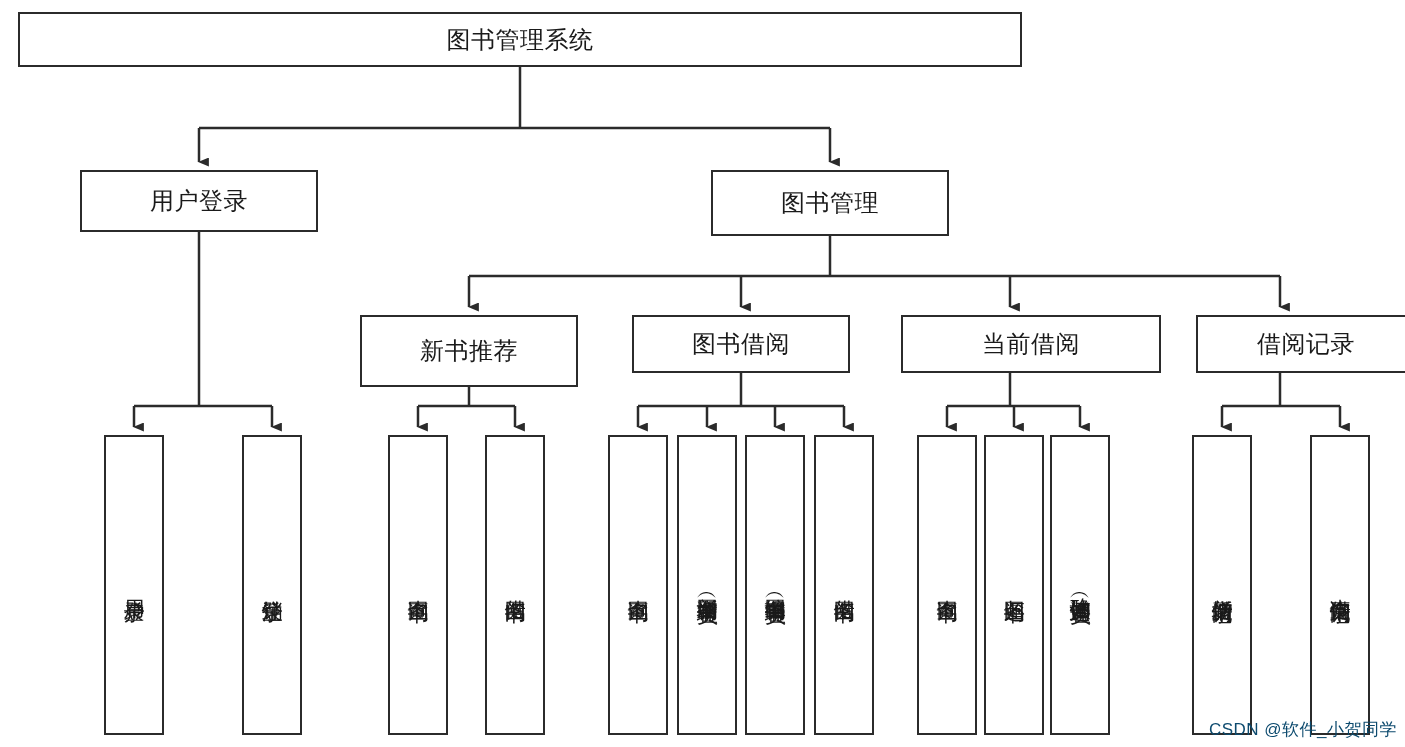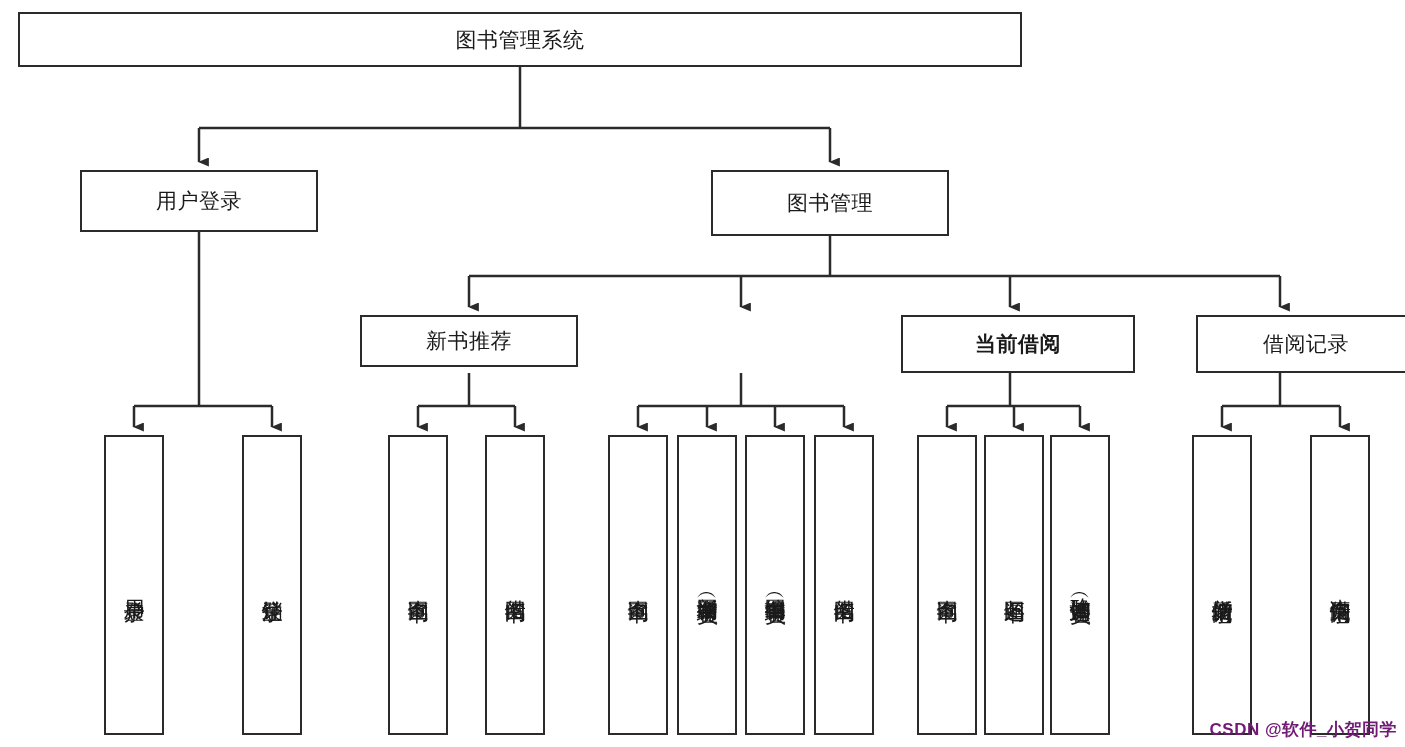--- a/index.html
+++ b/index.html
@@ -29,41 +29,40 @@
     position: absolute;
     box-sizing: border-box;
     background: #ffffff;
     border: 2.5px solid #2b2b2b;
     display: flex;
     align-items: center;
     justify-content: center;
     color: #1a1a1a;
   }
   .node.horiz {
-    font-size: 21px;
+    font-size: 24px;
     letter-spacing: 0.5px;
   }
   .node.vert {
     writing-mode: vertical-rl;
     text-orientation: upright;
     font-size: 21px;
     line-height: 1.08;
     letter-spacing: 1px;
     padding: 4px 0;
     white-space: nowrap;
   }
   .watermark {
     position: absolute;
     right: 8px;
     bottom: 6px;
     font-size: 17px;
-    color: #701a75;
+    color: #0c4a6e;
     letter-spacing: 0.5px;
     white-space: nowrap;
-    font-weight: bold;
   }
 </style>
 </head>
 <body>
 
 <div id="canvas">
 
   <svg class="connectors" viewBox="0 0 1405 747" xmlns="http://www.w3.org/2000/svg">
     <defs>
       <marker id="arrow" viewBox="0 0 10 12" refX="5" refY="11" markerWidth="9" markerHeight="11" orient="auto-start-reverse" markerUnits="userSpaceOnUse">
@@ -113,22 +112,23 @@
       <path d="M 1222 406 L 1222 427" marker-end="url(#arrow)"></path>
       <path d="M 1340 406 L 1340 427" marker-end="url(#arrow)"></path>
     </g>
   </svg>
 
   <div class="node horiz" style="left: 18px; top: 12px; width: 1004px; height: 55px;">图书管理系统</div>
 
   <div class="node horiz" style="left: 80px; top: 170px; width: 238px; height: 62px;">用户登录</div>
   <div class="node horiz" style="left: 711px; top: 170px; width: 238px; height: 66px;">图书管理</div>
 
-  <div class="node horiz" style="left: 360px; top: 315px; width: 218px; height: 52px;">新书推荐</div>
-  <div class="node horiz" style="left: 901px; top: 315px; width: 234px; height: 58px; font-weight: bold;">当前借阅</div>
+  <div class="node horiz" style="left: 360px; top: 315px; width: 218px; height: 72px;">新书推荐</div>
+  <div class="node horiz" style="left: 632px; top: 315px; width: 218px; height: 58px;">图书借阅</div>
+  <div class="node horiz" style="left: 901px; top: 315px; width: 260px; height: 58px;">当前借阅</div>
   <div class="node horiz" style="left: 1170px; top: 315px; width: 220px; height: 58px; margin-left: 26px;">借阅记录</div>
 
   <div class="node vert" style="left: 104px; top: 435px; width: 60px; height: 300px;">用户登录</div>
   <div class="node vert" style="left: 242px; top: 435px; width: 60px; height: 300px;">注销登录</div>
   <div class="node vert" style="left: 388px; top: 435px; width: 60px; height: 300px;">查询图书</div>
   <div class="node vert" style="left: 485px; top: 435px; width: 60px; height: 300px;">借阅图书</div>
   <div class="node vert" style="left: 608px; top: 435px; width: 60px; height: 300px;">查询图书</div>
   <div class="node vert" style="left: 677px; top: 435px; width: 60px; height: 300px;">新增图书（管理员）</div>
   <div class="node vert" style="left: 745px; top: 435px; width: 60px; height: 300px;">编辑图书（管理员）</div>
   <div class="node vert" style="left: 814px; top: 435px; width: 60px; height: 300px;">借阅图书</div>

